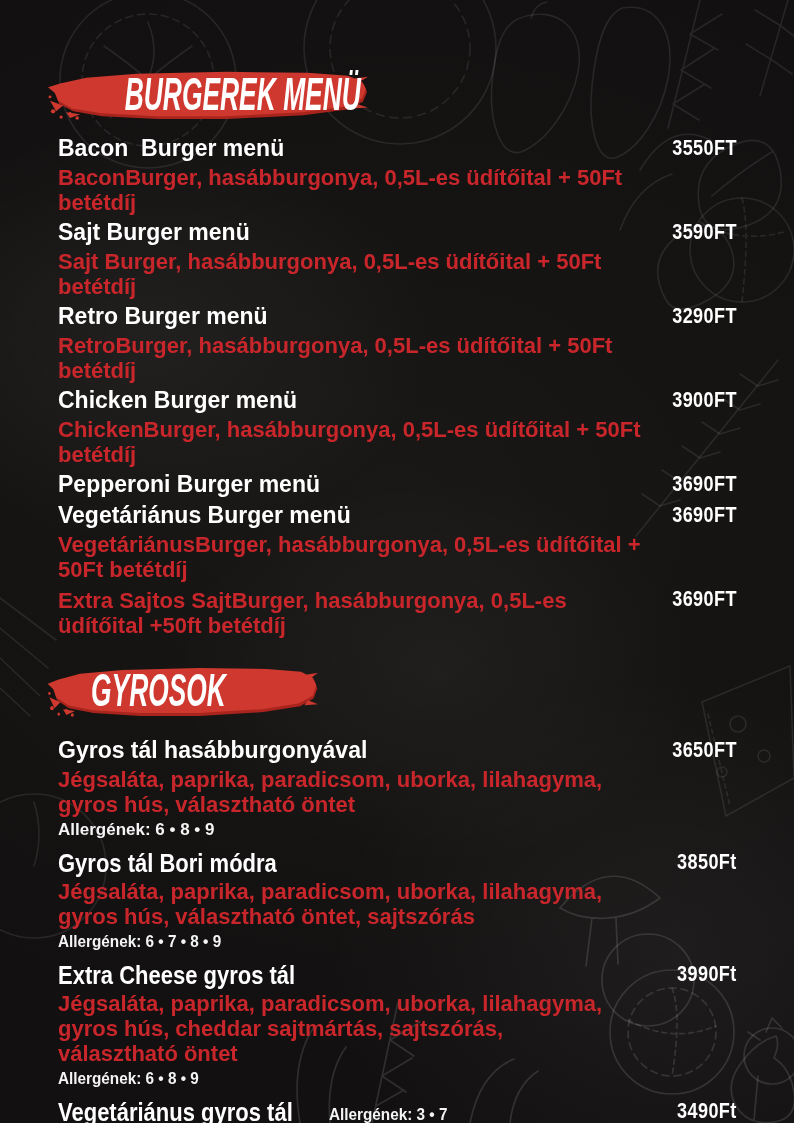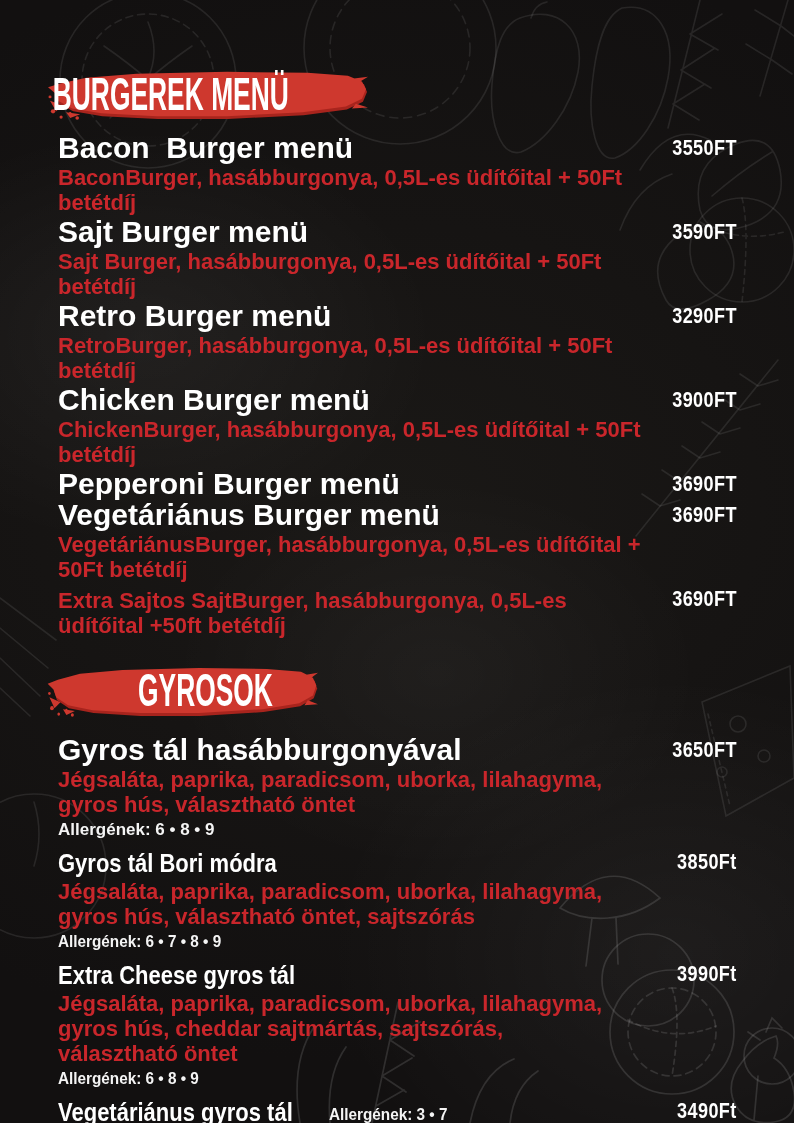--- a/index.html
+++ b/index.html
@@ -15,30 +15,30 @@
       radial-gradient(ellipse 900px 700px at 50% 45%, #1a1816, #121010 80%);
     font-family:"Liberation Sans","DejaVu Sans",sans-serif;
   }
   .bg-art{position:absolute;inset:0;pointer-events:none;}
   .content{position:absolute;inset:0;padding:68px 57px 0 58px;box-sizing:border-box;}
 
   .brush-header{position:relative;height:52px;margin-left:-12px;margin-bottom:14px;}
   .brush-header svg{position:absolute;left:0;top:0;}
   .section-title{
     position:absolute;left:0;top:0;width:100%;height:100%;
-    display:flex;align-items:center;justify-content:flex-end;
+    display:flex;align-items:center;justify-content:flex-start;
     color:#ffffff;font-weight:700;font-size:44px;line-height:1;
-    letter-spacing:0px;white-space:nowrap;
+    letter-spacing:0px;white-space:nowrap;font-style:italic;
   }
   .section-title .squeeze{display:inline-block;transform:scale(0.60,1.04);transform-origin:center center;}
 
   .menu-item{display:flex;align-items:flex-start;margin-bottom:3px;}
   .item-main{flex:0 1 auto;max-width:600px;min-width:0;}
   .item-name{
-    color:#ffffff;font-weight:700;font-size:30px;line-height:28px;
+    color:#ffffff;font-weight:700;font-size:23px;line-height:28px;
     white-space:pre-wrap;
   }
   .item-desc{
     color:#c9262b;font-weight:700;font-size:22px;line-height:25px;margin-top:3px;
   }
   .item-allergens{
     color:#f4f4f4;font-weight:700;font-size:17px;line-height:23px;margin-top:1px;
   }
   .item-price{
     margin-left:auto;flex:0 0 auto;

